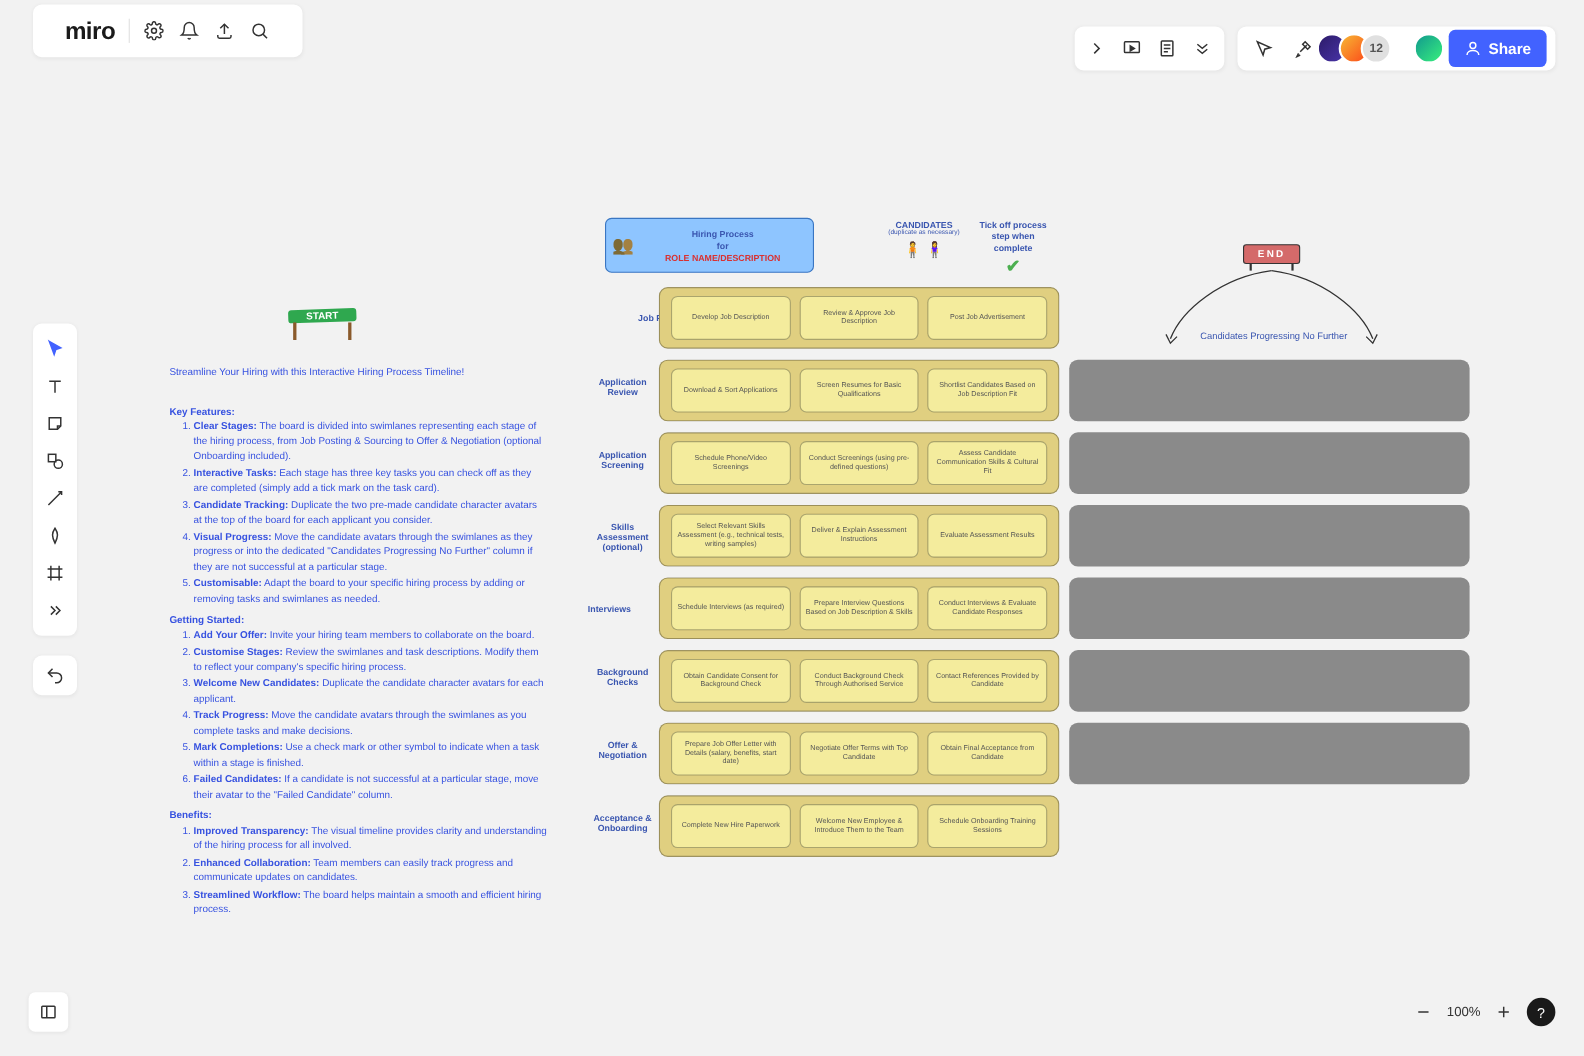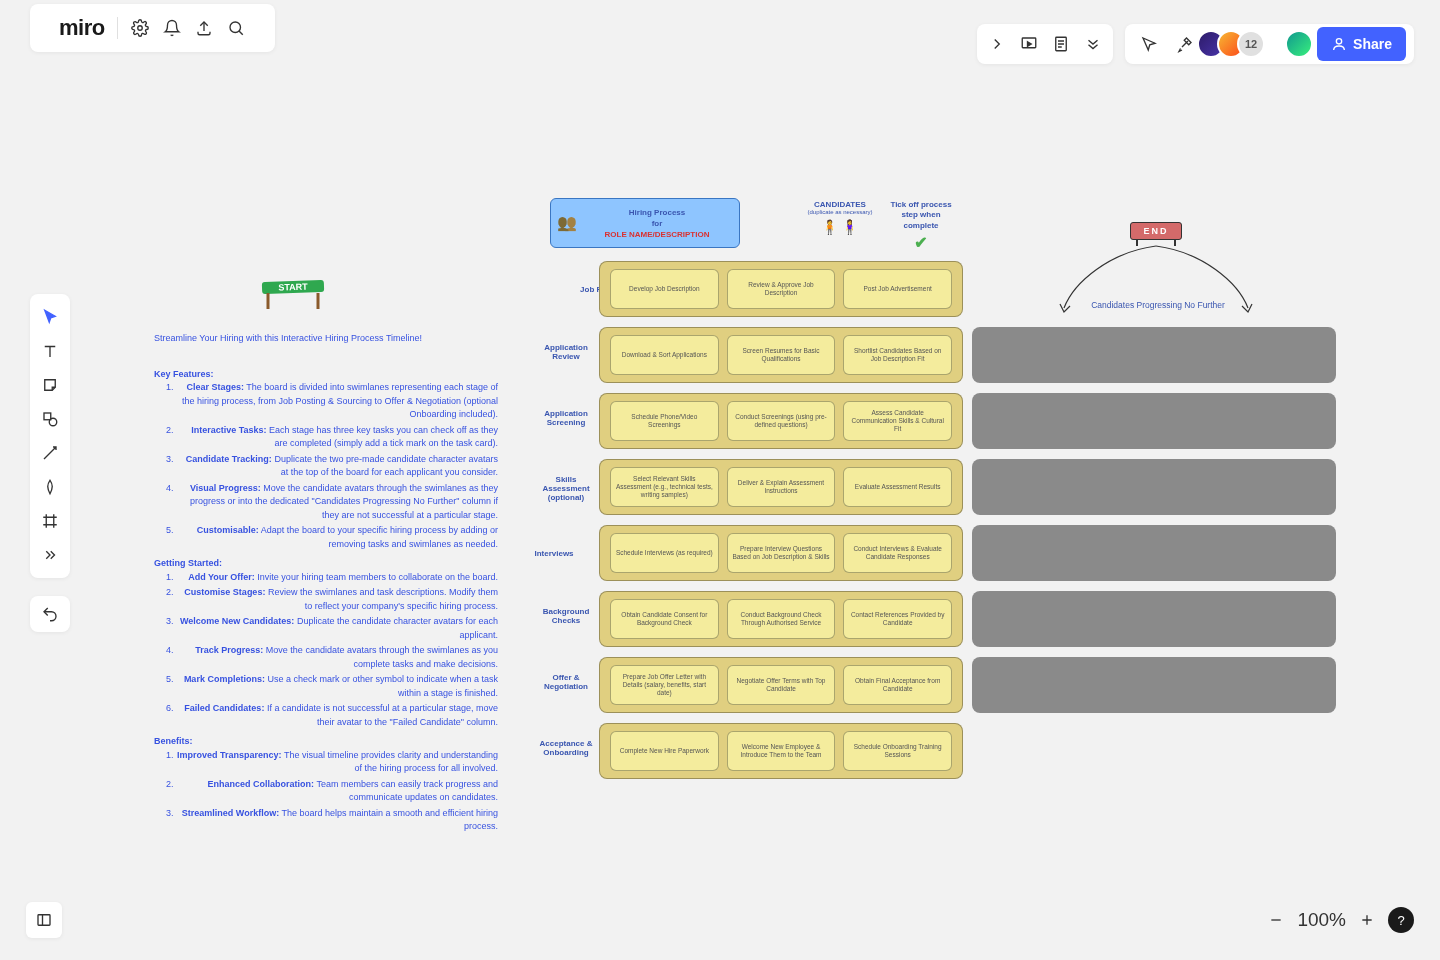--- a/index.html
+++ b/index.html
@@ -48,40 +48,40 @@
   
   .bottom-left {
     position: absolute; left: 26px; bottom: 22px; width: 36px; height: 36px; background: #fff;
     border-radius: 6px; display:flex; align-items:center; justify-content:center;
     box-shadow: 0 1px 4px rgba(0,0,0,0.06);
   }
   .bottom-right {
     position: absolute; right: 26px; bottom: 22px; height: 36px; display: flex; align-items: center; gap: 10px;
   }
   .zoom-btn { width: 22px; height: 22px; display:flex; align-items:center; justify-content:center; cursor:pointer; color:#333; }
-  .zoom-txt { font-size: 19px; color:#333; }
+  .zoom-txt { font-size: 12px; color:#333; }
   .help { width: 26px; height: 26px; border-radius: 50%; background:#1a1a1a; color:#fff; display:flex; align-items:center; justify-content:center; font-size:13px; }
 
   
   .canvas { position: absolute; inset: 0; }
   
   
   .intro {
     position: absolute; left: 154px; top: 280px; width: 344px; color: #3752e0; font-size: 9px; line-height: 1.5;
   }
   .start-banner {
     position: absolute; left: 262px; top: 281px; width: 62px; height: 30px;
   }
   .start-banner .ribbon {
     background: #2fa84f; color:#fff; font-size:9px; font-weight:700; text-align:center;
     border-radius: 3px; padding: 1px 0; transform: rotate(-2deg);
   }
   .intro .hdr { font-weight: 700; margin-top: 6px;}
   .intro ol { margin-left: 22px; }
-  .intro li { margin-bottom: 2px; text-align: right; }
+  .intro li { margin-bottom: 2px; }
   .intro .li-title { font-weight: 700; color:#3752e0; }
 
   
   .proc-header { position: absolute; left: 550px; top: 198px; width: 190px; height: 50px; background:#8ec5ff; border:1px solid #3a76c2; border-radius:6px; padding:4px 6px 4px 30px; text-align:center; font-size:8px; color:#3a56b0; font-weight:700; display:flex; flex-direction:column; justify-content:center; gap:2px;}
   .proc-header .role { color:#d93131; }
   .ppl-icon { position:absolute; left:6px; top:14px; font-size:16px; filter: hue-rotate(200deg) saturate(0.5); }
   
   .cand-col { position:absolute; left: 800px; top: 200px; width: 80px; text-align:center; color:#3a56b0; font-size:8px; font-weight:700; }
   .cand-col .sub { font-size:6px; font-weight:400; }
   .cand-icons { margin-top:4px; font-size:14px; display:flex; justify-content:center; gap:2px; }

